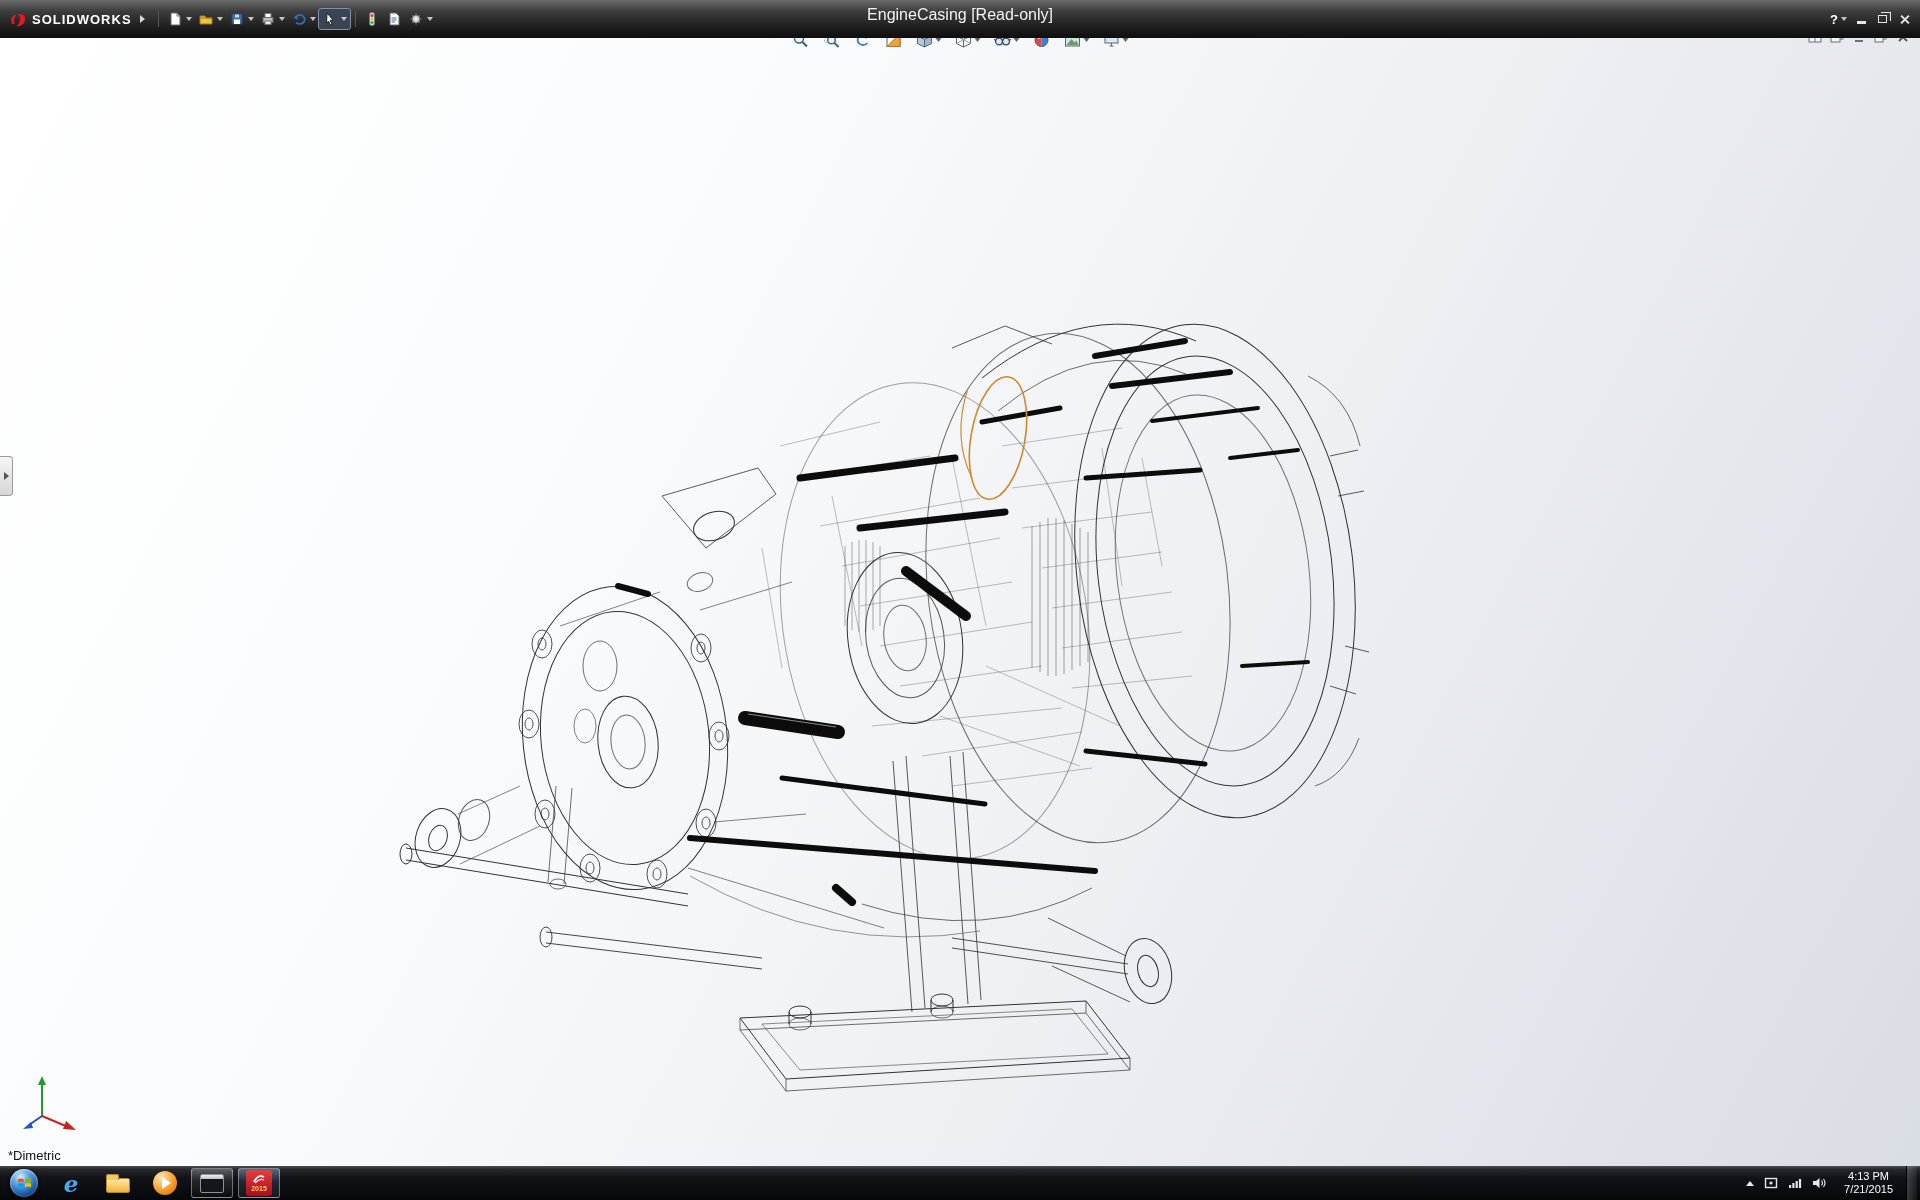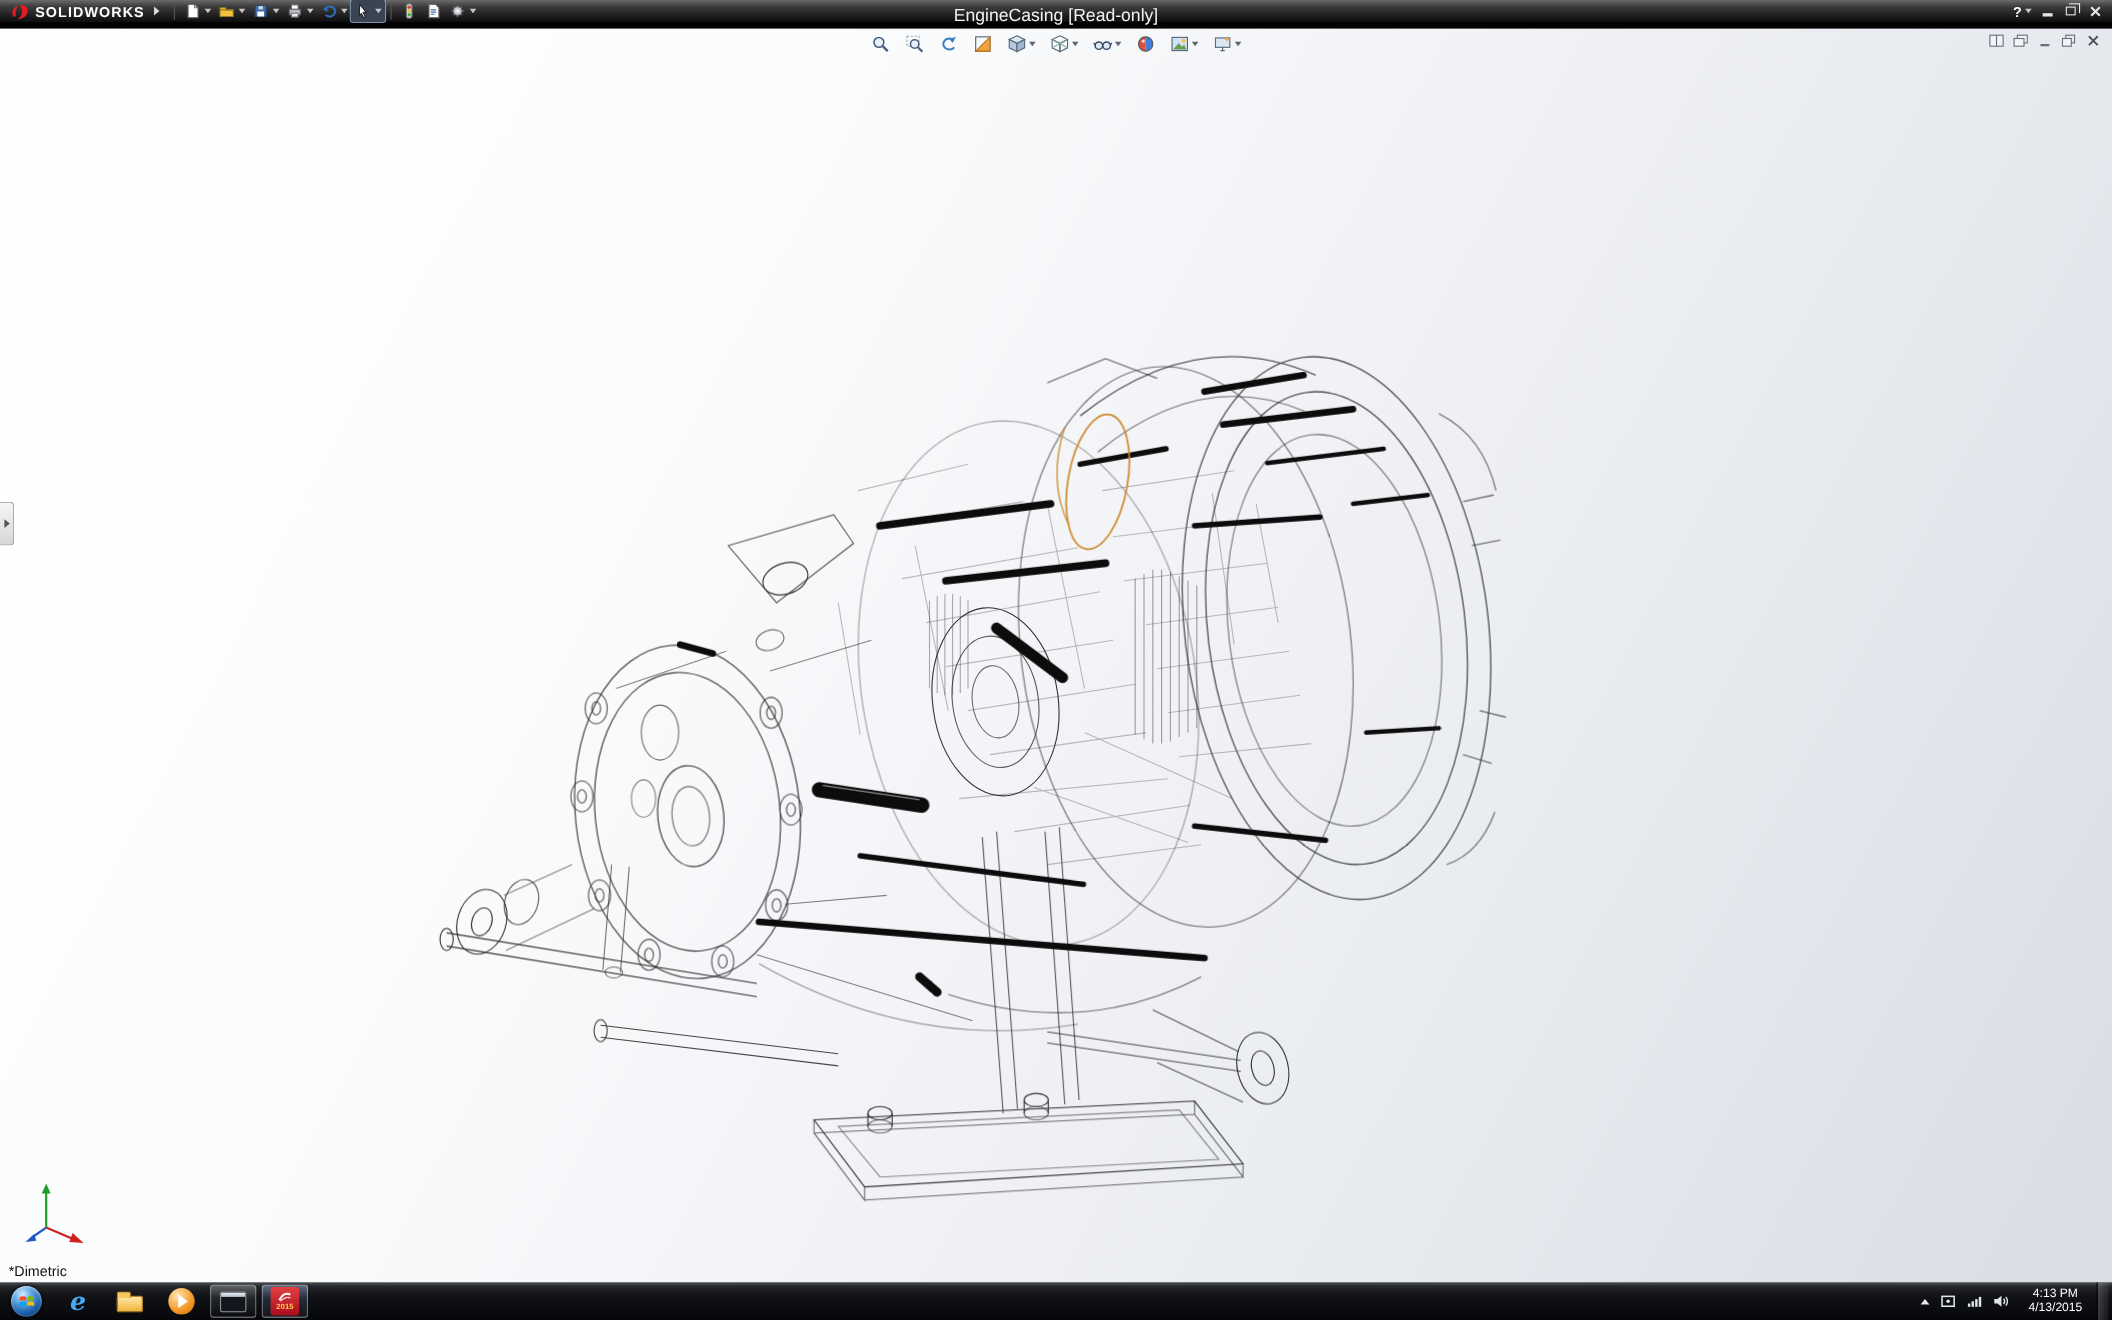--- a/index.html
+++ b/index.html
@@ -1,20 +1,20 @@
 <!DOCTYPE html>
 <html><head>
 <meta charset="utf-8">
 <style>
   * { box-sizing: border-box; margin: 0; padding: 0; }
   html,body { width:1920px; height:1200px; overflow:hidden;
     font-family:"Liberation Sans", sans-serif; background:#000; position:relative; }
 
   
-  .titlebar{ position:absolute; top:0; left:0; right:0; height:20px;
+  .titlebar{ position:absolute; top:0; left:0; right:0; height:38px;
     background:linear-gradient(180deg,#6b6b6b 0%,#3c3c3c 30%,#1c1c1c 75%,#0e0e0e 100%);
     display:flex; align-items:center; padding:0 8px; z-index:8; }
   .logo{ display:flex; align-items:center; gap:5px; margin-right:4px; }
   .app-name{ color:#fff; font-weight:bold; font-size:13px; letter-spacing:1px; }
   .menu-arrow{ width:0;height:0;border-top:4px solid transparent;border-bottom:4px solid transparent;
     border-left:5px solid #d9d9d9; margin:0 8px 0 4px; }
   .tb-sep{ width:1px; height:16px; background:#565656; margin:0 5px; }
   .tbtn{ height:20px; display:flex; align-items:center; gap:3px; padding:0 3px; border-radius:2px; }
   .tbtn.pressed{ background:#394552; outline:1px solid #7d92ab; }
   .dd{ width:0;height:0;border-left:3px solid transparent;border-right:3px solid transparent;
@@ -447,16 +447,16 @@
       <rect x="7.6" y="4" width="2.2" height="7" fill="#e2e6ea"></rect>
       <rect x="10.9" y="2" width="2.2" height="9" fill="#e2e6ea"></rect>
     </svg>
     <svg width="15" height="12" viewBox="0 0 15 12">
       <polygon points="1,4 4,4 7.5,1 7.5,11 4,8 1,8" fill="#e2e6ea"></polygon>
       <path d="M9.5,3.5 Q11.5,6 9.5,8.5 M11.5,2 Q14.5,6 11.5,10" stroke="#e2e6ea" fill="none" stroke-width="1.2"></path>
     </svg>
   </div>
   <div class="clock">
     <div>4:13 PM</div>
-    <div>4/13/2015</div>
+    <div>7/21/2015</div>
   </div>
   <div class="show-desktop"></div>
 </div>
 
 </body></html>

